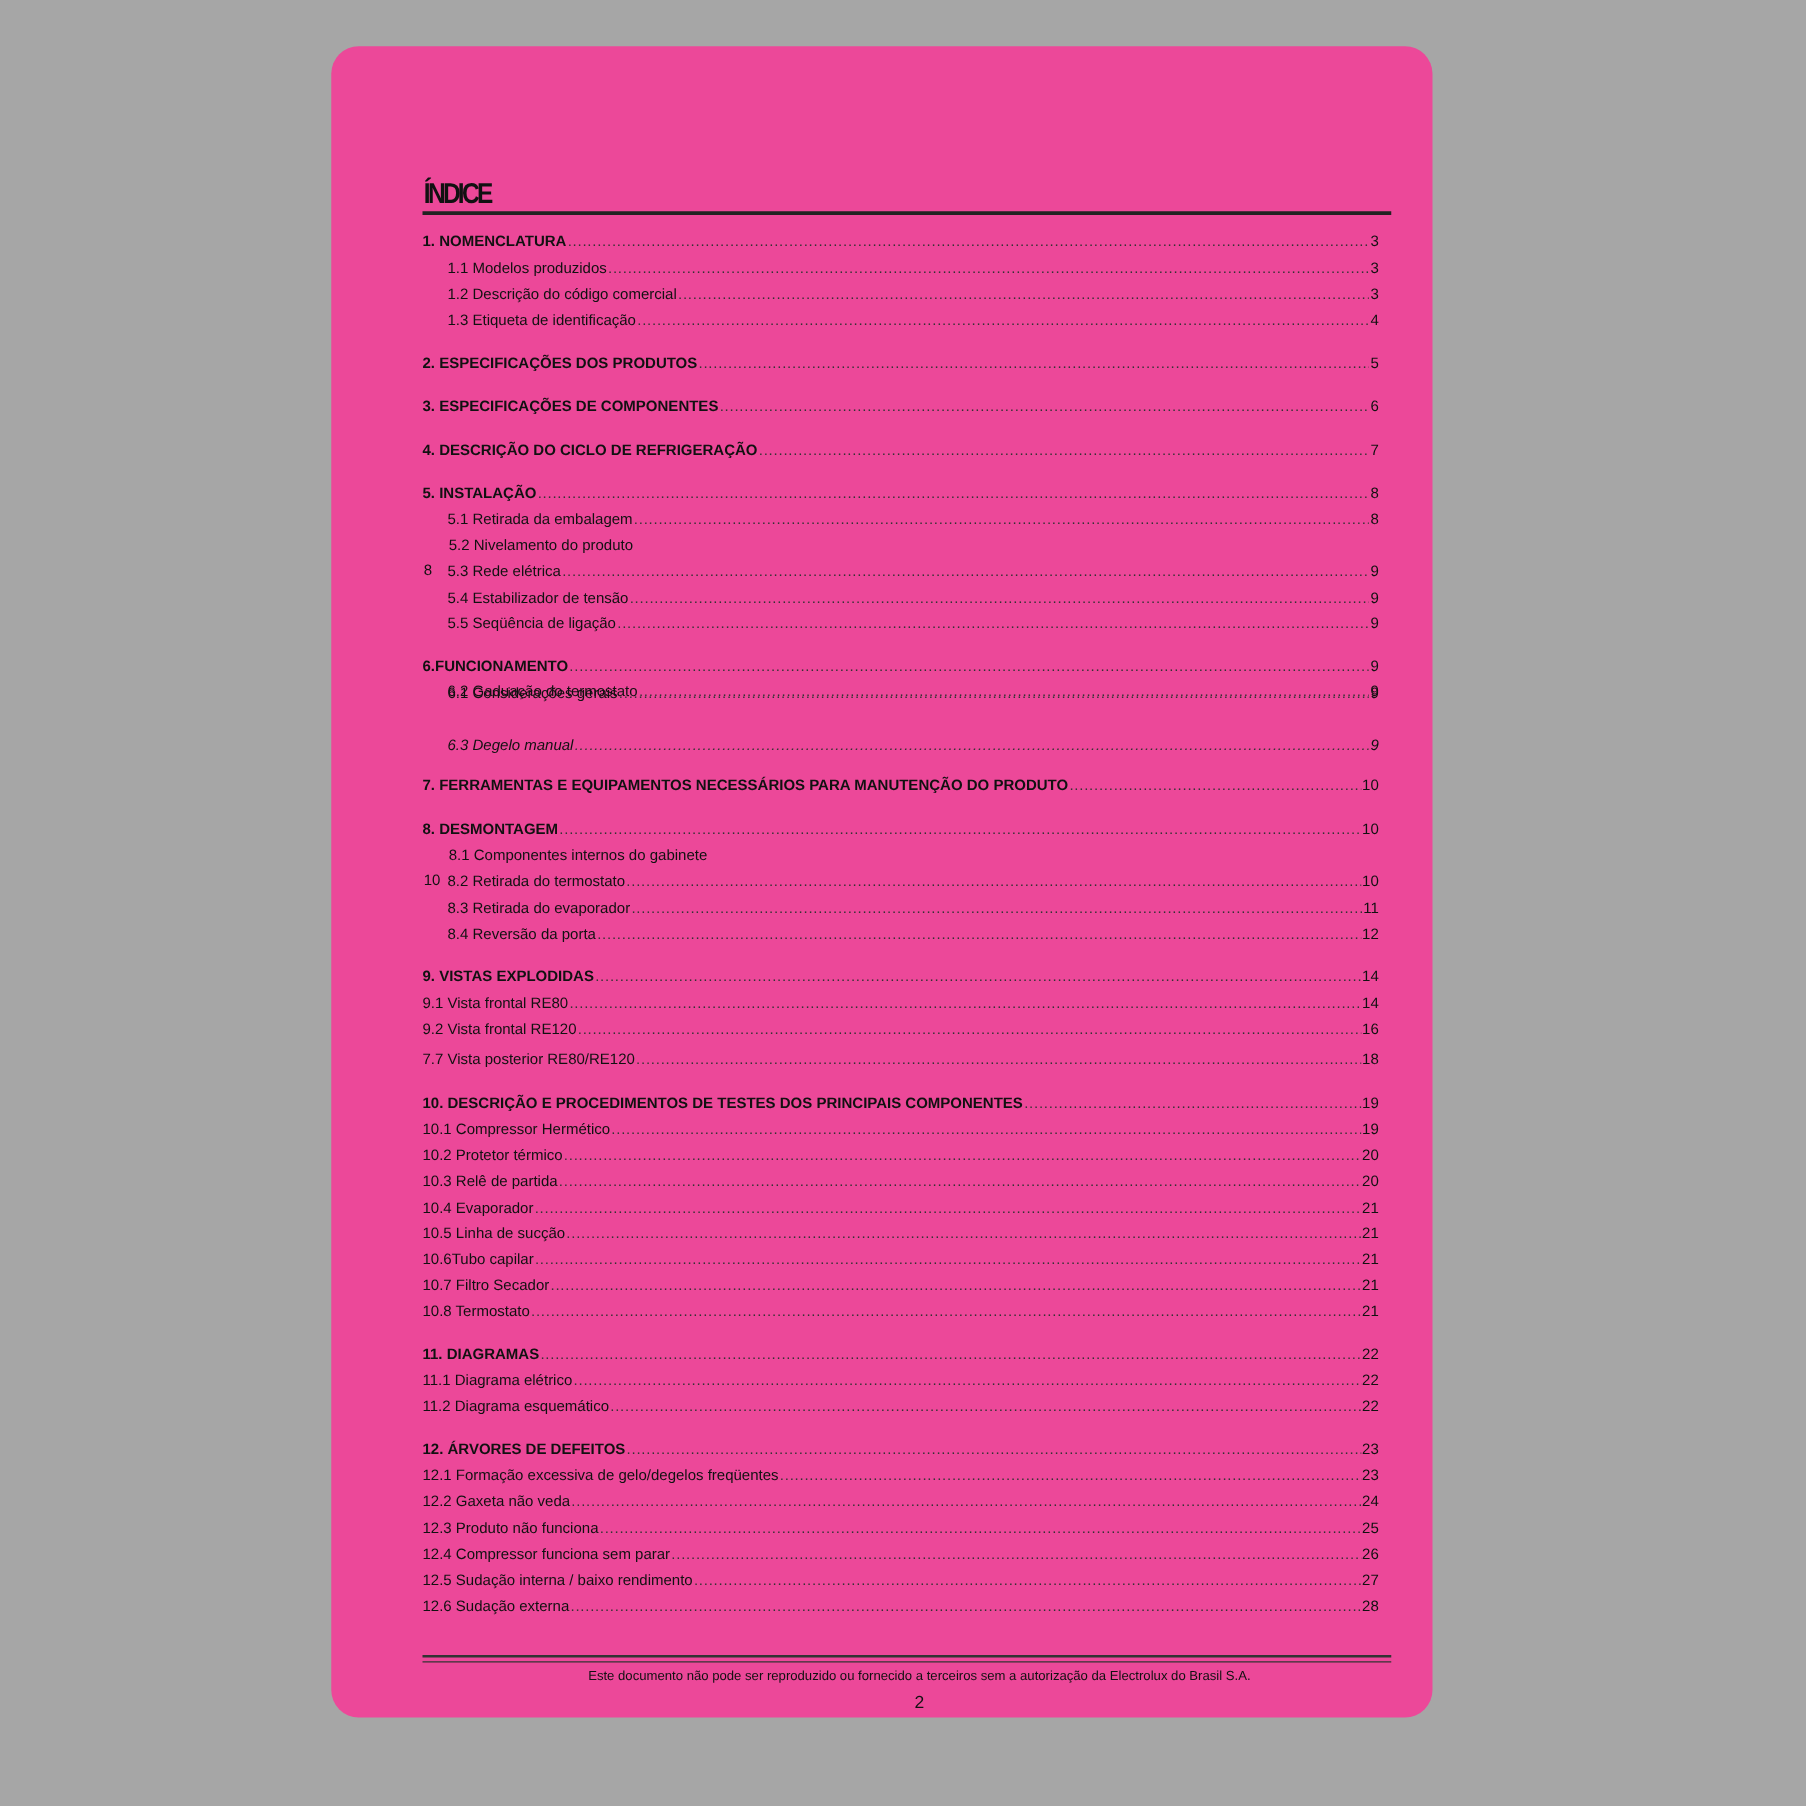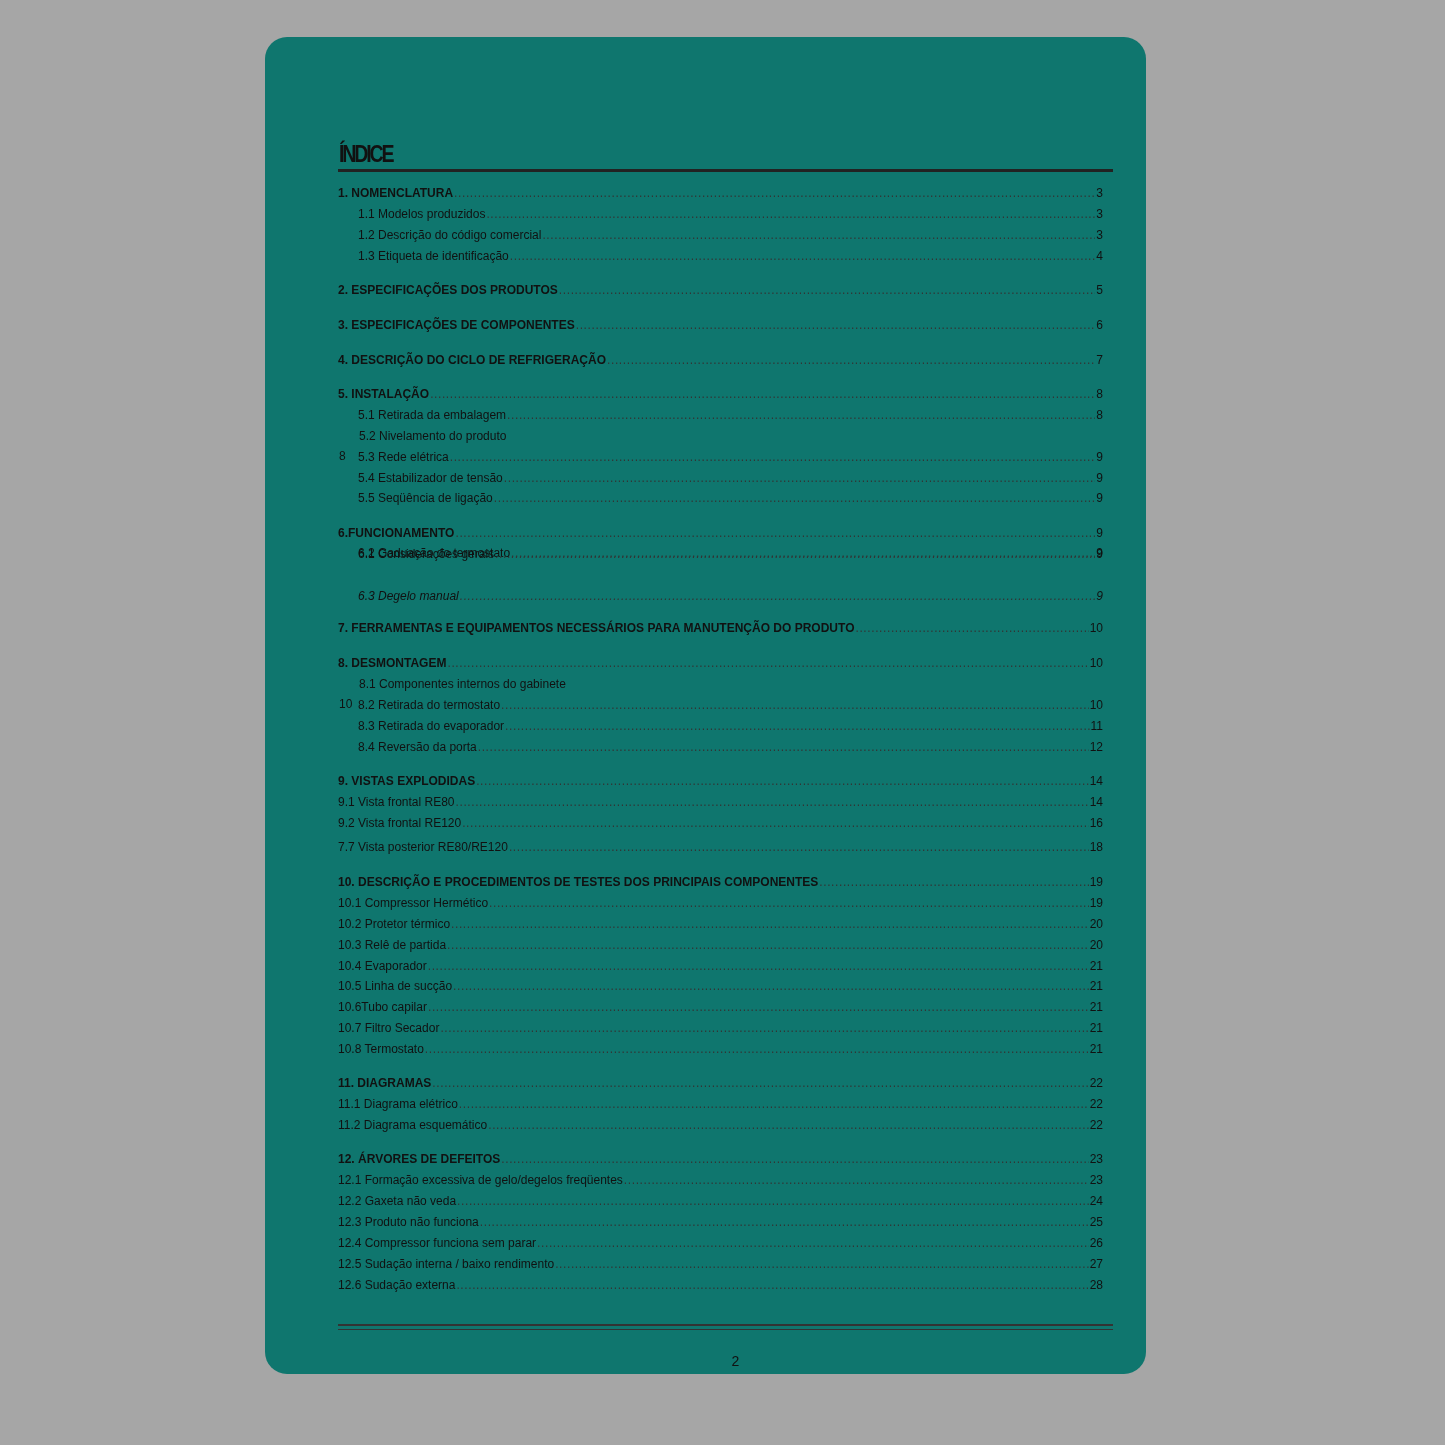--- a/index.html
+++ b/index.html
@@ -8,21 +8,21 @@
     background: #a6a6a6;
     position: relative;
     overflow: hidden;
     font-family: "Liberation Sans", sans-serif;
     color: #111;
   }
   .page {
     position: absolute;
     left: 265px; top: 37px;
     width: 881px; height: 1337px;
-    background: #0f766e;
+    background: #ec4899;
     border-radius: 22px;
   }
   .title {
     position: absolute;
     left: 74px; top: 104px;
     font-family: "Liberation Sans", sans-serif;
     font-size: 23px;
     font-weight: bold;
     letter-spacing: -2.5px;
     transform: scaleX(0.85);
@@ -326,14 +326,15 @@
       </div>
       <div class="entry" style="top: 1238px;">
         <span class="label">12.6 Sudação externa </span>
         <span class="leader"></span>
         <span class="pg">28</span>
       </div>
     </div>
 
   <div class="footer-rule1"></div>
   <div class="footer-rule2"></div>
+  <div class="footer-text">Este documento não pode ser reproduzido ou fornecido a terceiros sem a autorização da Electrolux do Brasil S.A.</div>
   <div class="page-num">2</div>
 </div>
 
 </body></html>

